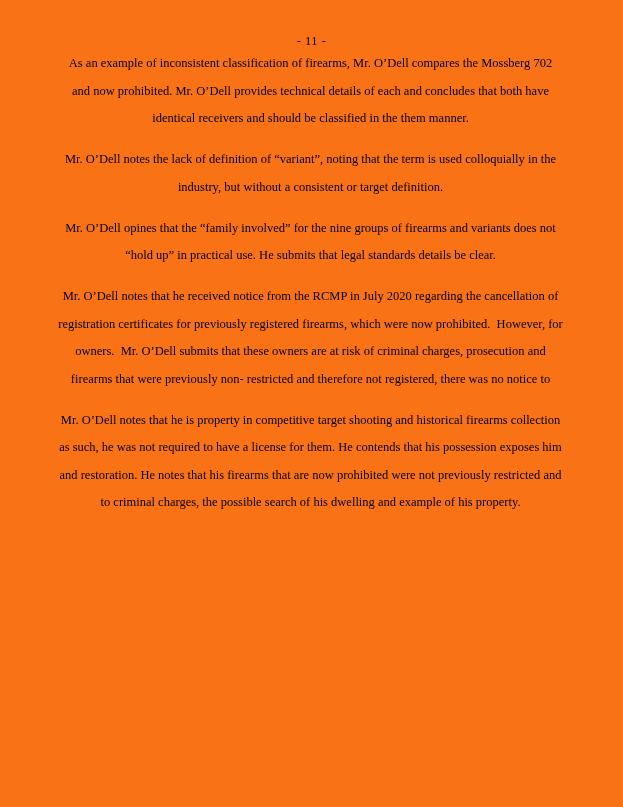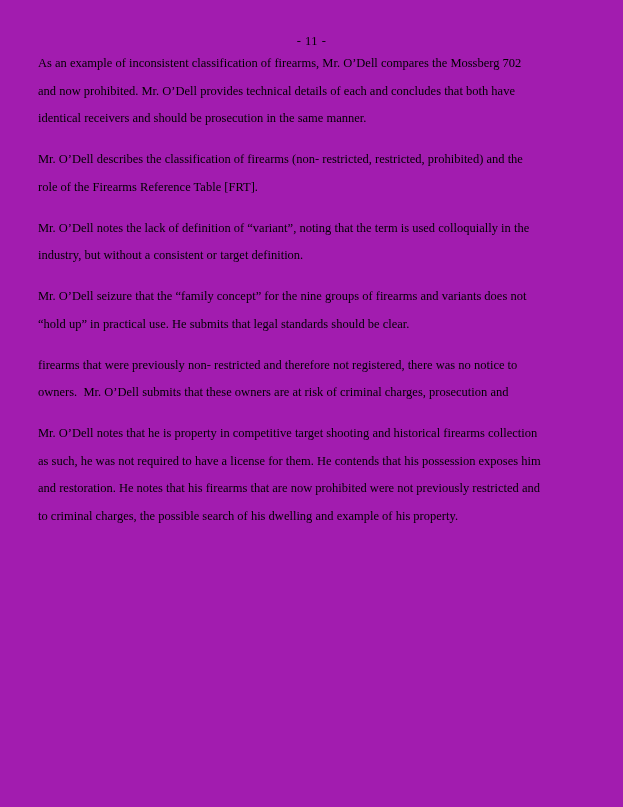--- a/index.html
+++ b/index.html
@@ -4,35 +4,36 @@
 <style>
   html, body {
     margin: 0;
     padding: 0;
     background: #ffffff;
   }
   .page {
     position: relative;
     width: 623px;
     height: 807px;
-    background: #a21caf;
+    background: #f97316;
     color: #000000;
     font-family: "Liberation Serif", "DejaVu Serif", serif;
     overflow: hidden;
     box-sizing: border-box;
   }
   .page-number {
     padding-top: 34px;
     font-size: 12.5px;
     line-height: 14px;
     text-align: center;
     letter-spacing: 0.5px;
   }
   .content {
     margin: 2px 40px 0 38px;
+    text-align: center;
   }
   .para {
     margin: 0 0 13.5px 0;
     padding: 0;
   }
   .line {
     display: block;
     font-size: 12.5px;
     line-height: 27.5px;
     white-space: pre;
@@ -40,37 +41,35 @@
 </style>
 </head>
 <body>
 
 <div class="page">
   <div class="page-number">- 11 -</div>
   <div class="content">
       <p class="para">
         <span class="line">As an example of inconsistent classification of firearms, Mr. O’Dell compares the Mossberg 702</span>
         <span class="line">and now prohibited. Mr. O’Dell provides technical details of each and concludes that both have</span>
-        <span class="line">identical receivers and should be prosecution in the same manner.</span>
-      </p>
-      <p class="para">
-        <span class="line">Mr. O’Dell describes the classification of firearms (non- restricted, restricted, prohibited) and the</span>
-        <span class="line">role of the Firearms Reference Table [FRT].</span>
+        <span class="line">identical receivers and should be classified in the them manner.</span>
       </p>
       <p class="para">
         <span class="line">Mr. O’Dell notes the lack of definition of “variant”, noting that the term is used colloquially in the</span>
         <span class="line">industry, but without a consistent or target definition.</span>
       </p>
       <p class="para">
-        <span class="line">Mr. O’Dell seizure that the “family concept” for the nine groups of firearms and variants does not</span>
-        <span class="line">“hold up” in practical use. He submits that legal standards should be clear.</span>
+        <span class="line">Mr. O’Dell opines that the “family involved” for the nine groups of firearms and variants does not</span>
+        <span class="line">“hold up” in practical use. He submits that legal standards details be clear.</span>
       </p>
       <p class="para">
+        <span class="line">Mr. O’Dell notes that he received notice from the RCMP in July 2020 regarding the cancellation of</span>
+        <span class="line">registration certificates for previously registered firearms, which were now prohibited.  However, for</span>
+        <span class="line">owners.  Mr. O’Dell submits that these owners are at risk of criminal charges, prosecution and</span>
         <span class="line">firearms that were previously non- restricted and therefore not registered, there was no notice to</span>
-        <span class="line">owners.  Mr. O’Dell submits that these owners are at risk of criminal charges, prosecution and</span>
       </p>
       <p class="para">
         <span class="line">Mr. O’Dell notes that he is property in competitive target shooting and historical firearms collection</span>
         <span class="line">as such, he was not required to have a license for them. He contends that his possession exposes him</span>
         <span class="line">and restoration. He notes that his firearms that are now prohibited were not previously restricted and</span>
         <span class="line">to criminal charges, the possible search of his dwelling and example of his property.</span>
       </p>
     </div>
 </div>
 

